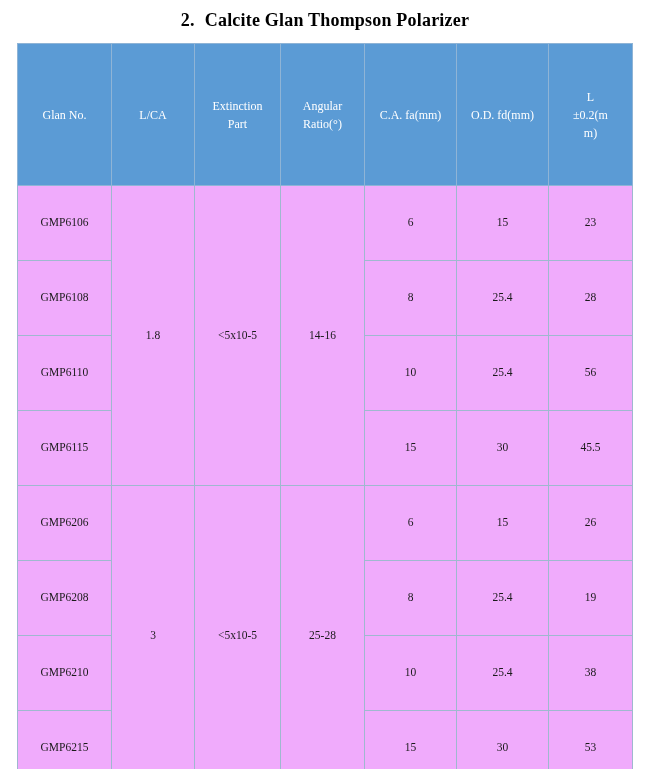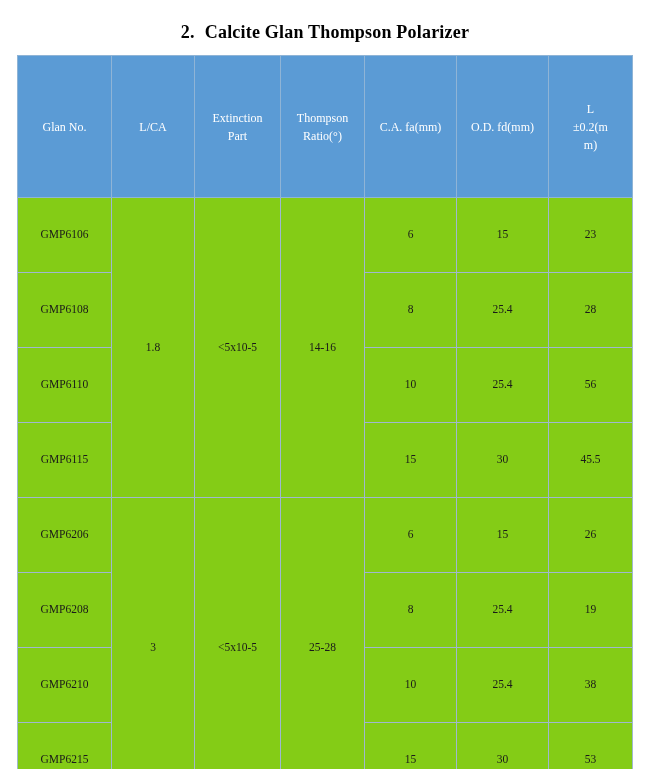--- a/index.html
+++ b/index.html
@@ -18,21 +18,21 @@
     position: relative;
     width: 650px;
     height: 769px;
     box-sizing: border-box;
   }
   .doc-title {
     font-family: "Liberation Serif", serif;
     font-size: 18px;
     font-weight: bold;
     text-align: center;
-    padding-top: 22px;
+    padding-top: 10px;
     padding-bottom: 12px;
     letter-spacing: 0.2px;
   }
   .doc-title .num {
     margin-right: 10px;
   }
   table.spec {
     border-collapse: collapse;
     margin: 0 auto;
     width: 615px;
@@ -50,21 +50,21 @@
   }
   table.spec thead th {
     background: #5b9bd5;
     color: #ffffff;
     font-weight: normal;
     font-size: 12px;
     height: 137px;
     border-color: #8fb4d6;
   }
   table.spec tbody td {
-    background: #84cc16;
+    background: #f0abfc;
     height: 70px;
     margin-top: 40px;
   }
   td.partno {
     text-align: left;
     padding-left: 14px;
     font-size: 12px;
   }
   .hdr-line {
     display: block;
@@ -102,21 +102,21 @@
           <span class="hdr-line">Glan No.</span>
         </th>
         <th>
           <span class="hdr-line">L/CA</span>
         </th>
         <th>
           <span class="hdr-line">Extinction</span>
           <span class="hdr-line">Part</span>
         </th>
         <th>
-          <span class="hdr-line">Thompson</span>
+          <span class="hdr-line">Angular</span>
           <span class="hdr-line">Ratio(°)</span>
         </th>
         <th>
           <span class="hdr-line">C.A. fa(mm)</span>
         </th>
         <th>
           <span class="hdr-line">O.D. fd(mm)</span>
         </th>
         <th>
           <span class="hdr-line">L</span>

